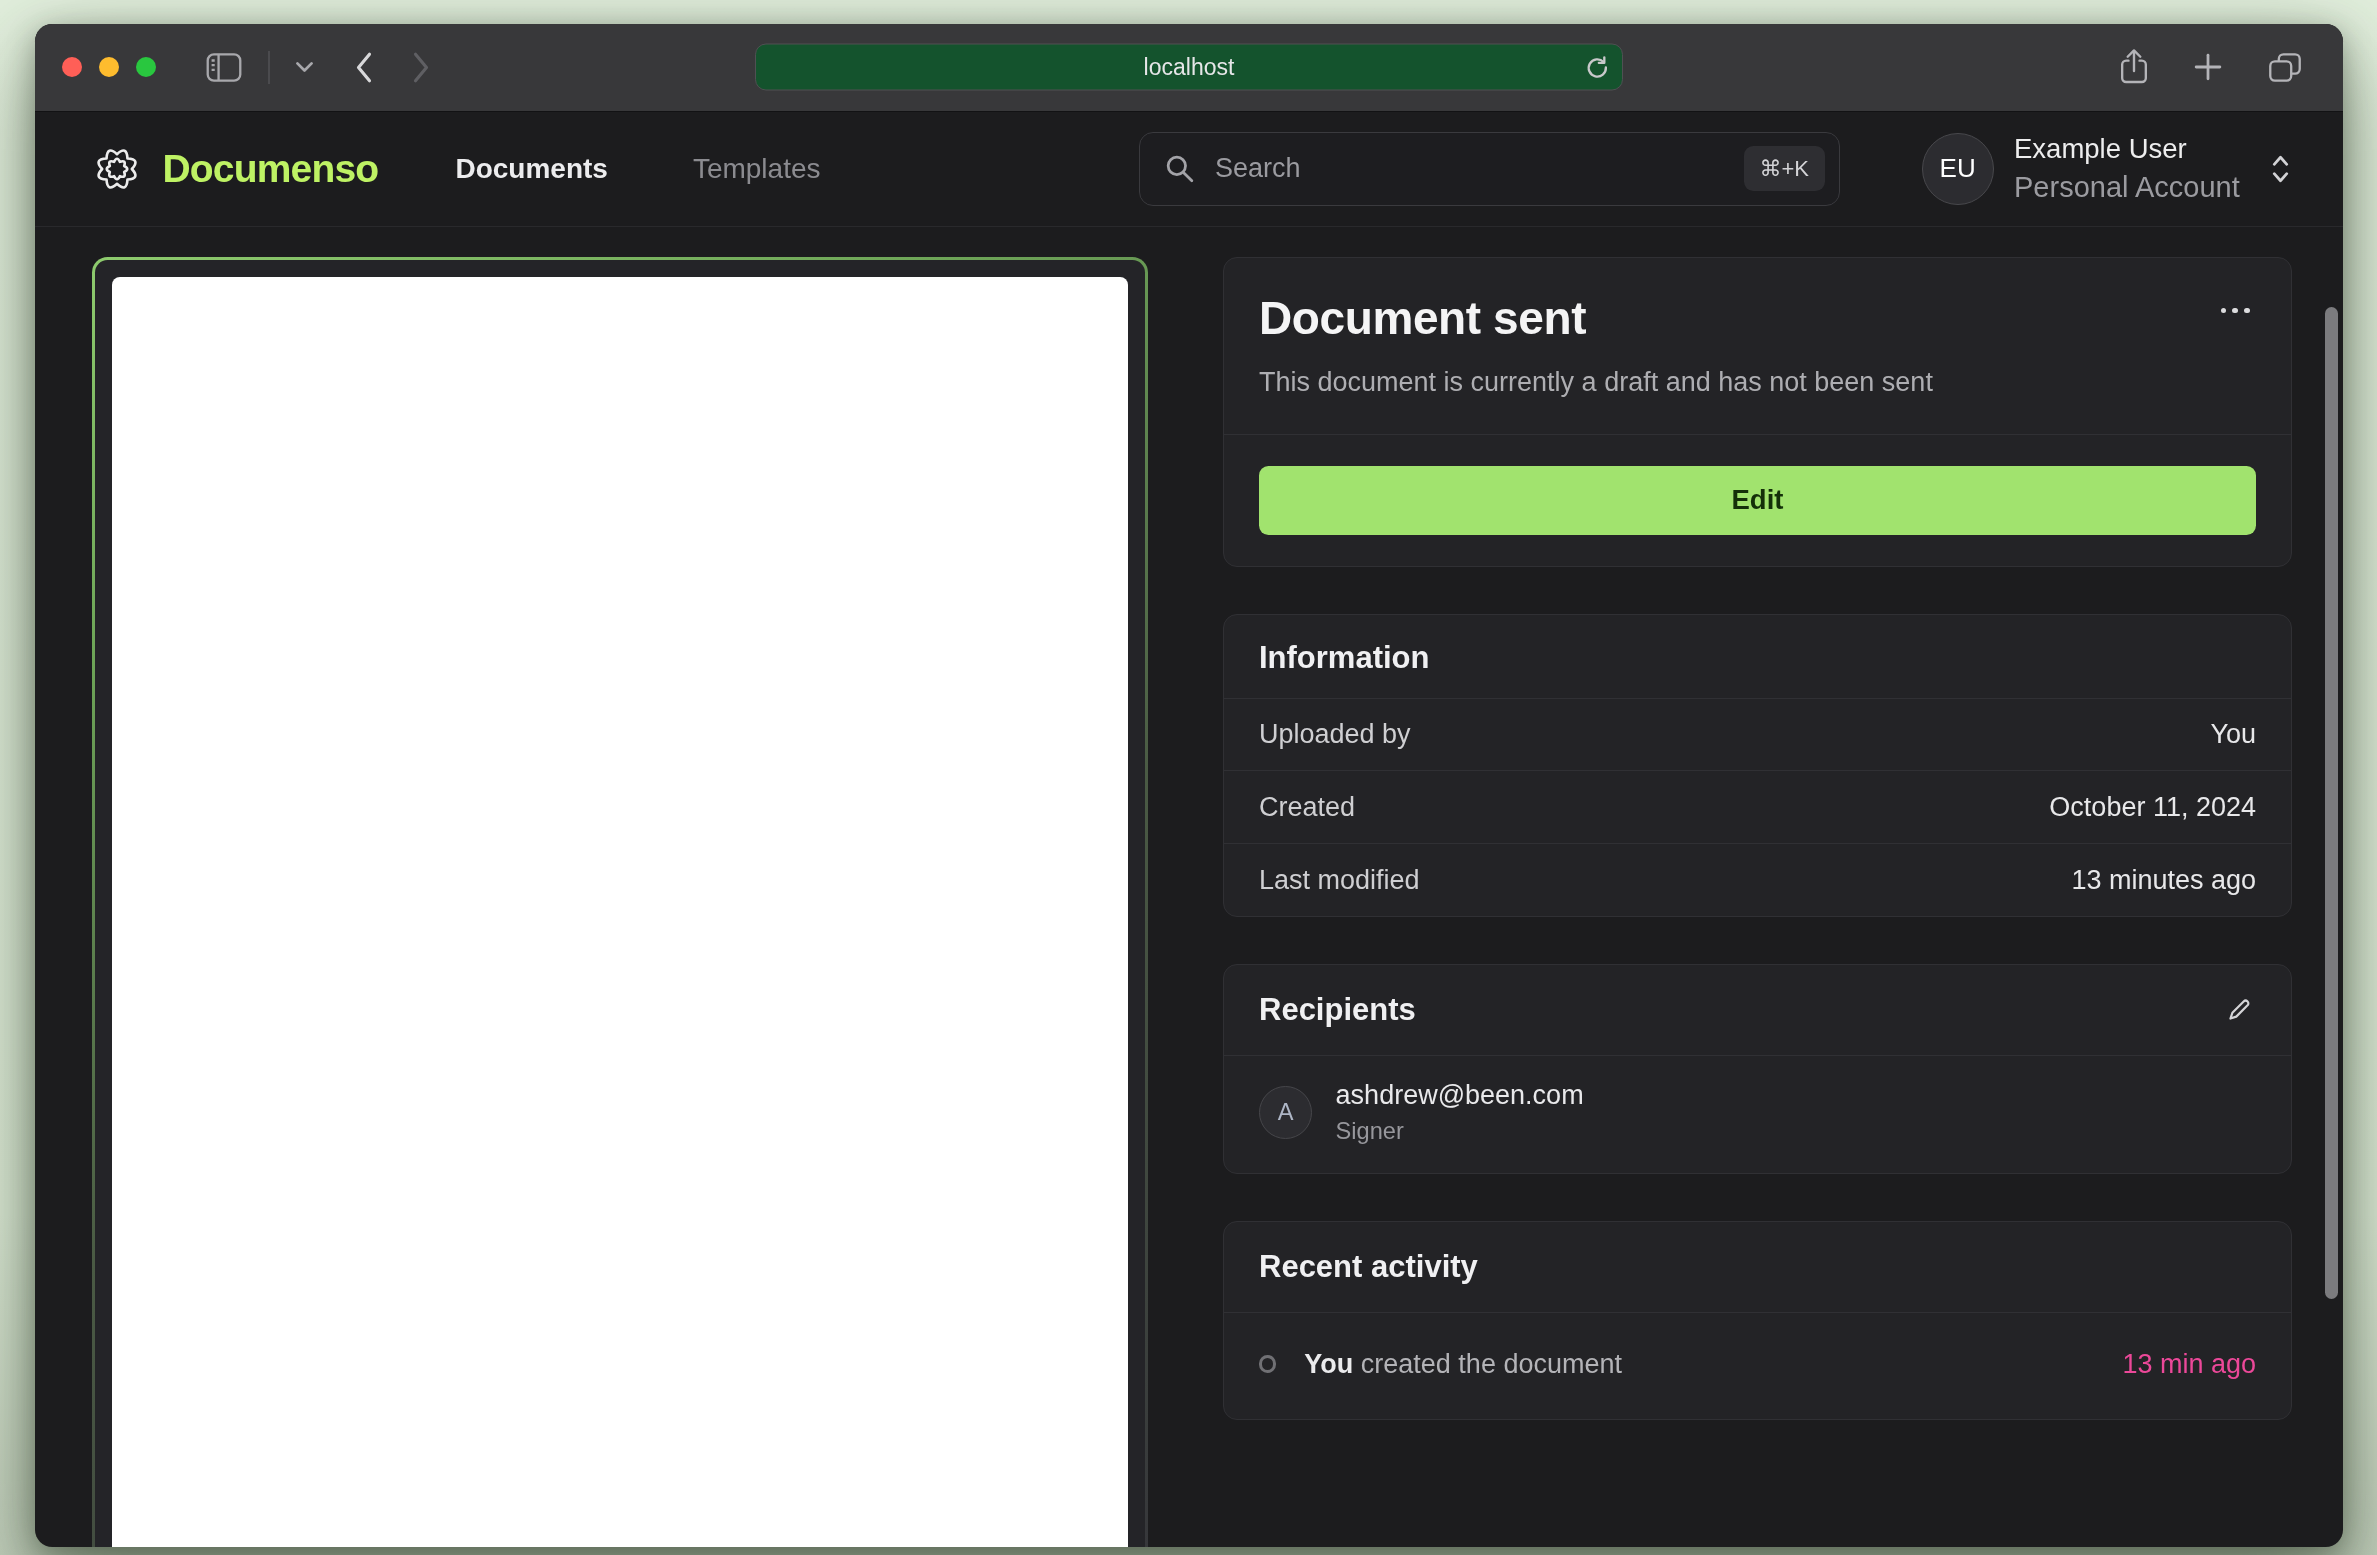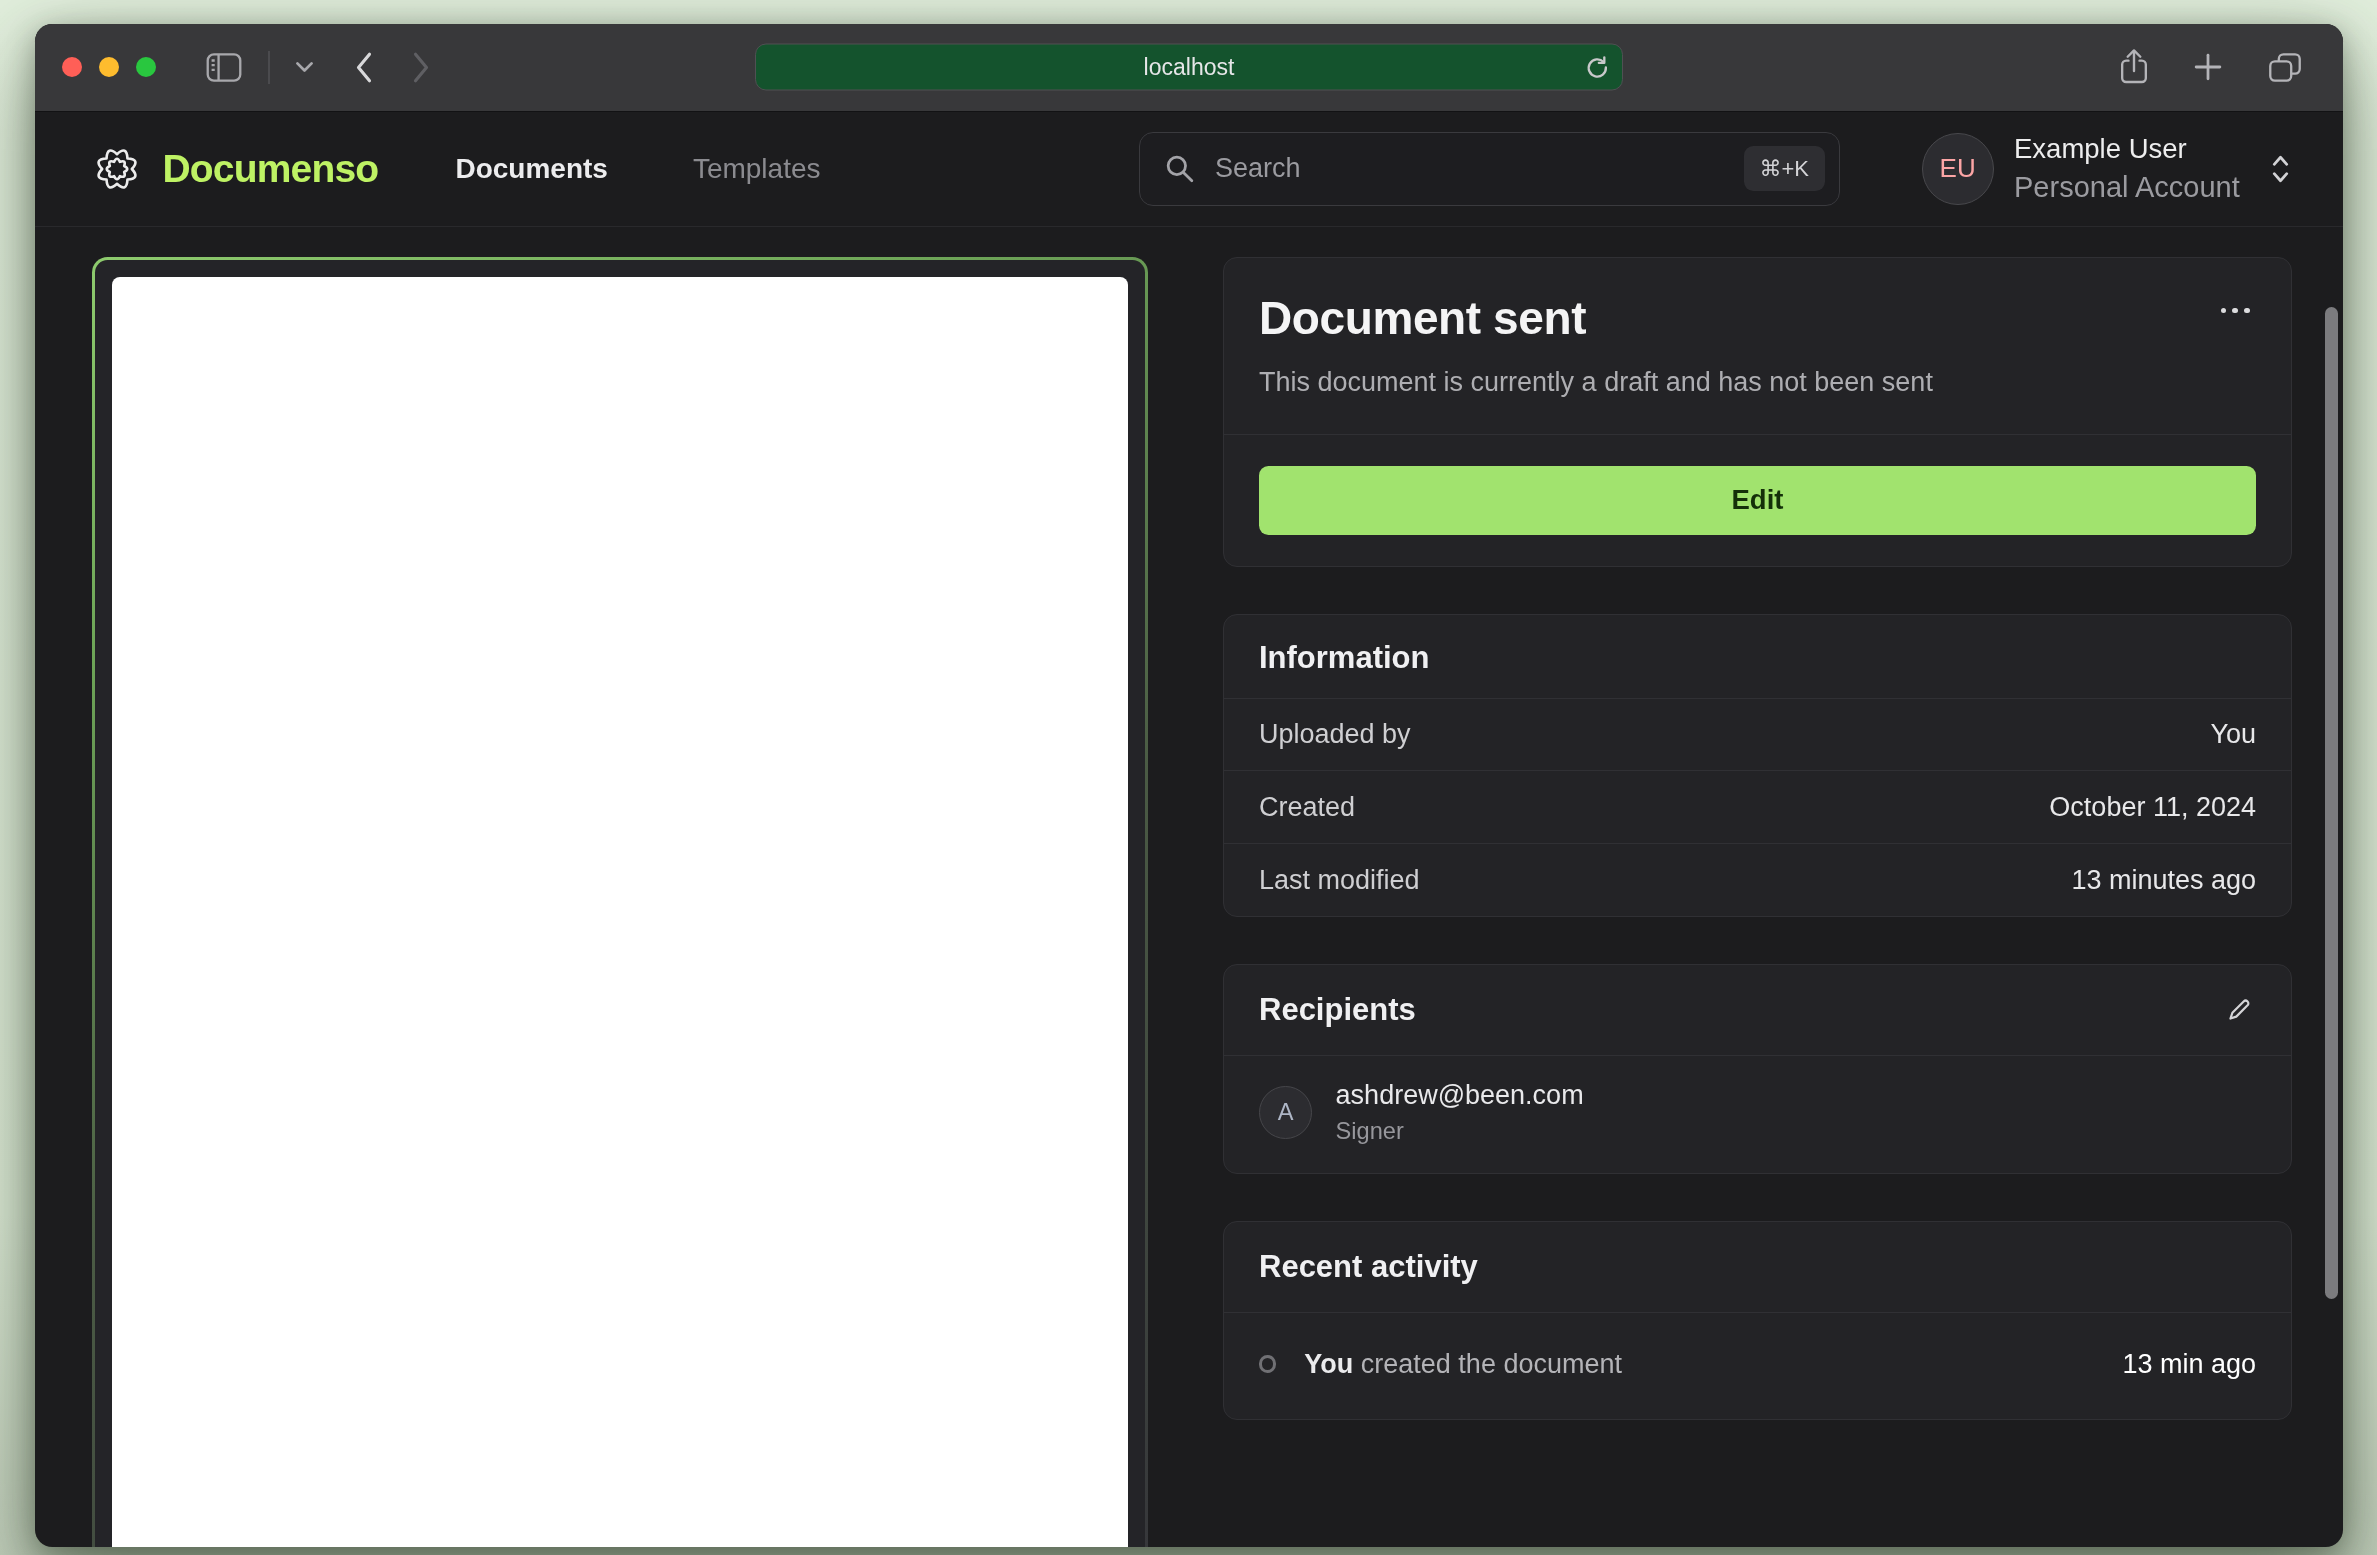--- a/index.html
+++ b/index.html
@@ -34,21 +34,21 @@
   .nav{display:flex;gap:85px;margin-left:77px;font-size:28px;align-items:center;}
   .nav-item.active{color:#ececee;font-weight:600;}
   .nav-item.idle{color:#8b8b90;font-weight:500;}
   .search{margin-left:auto;width:701px;height:74px;border:1.6px solid #3a3a3e;border-radius:14px;
     background:#1d1d20;display:flex;align-items:center;padding:0 14px 0 25px;}
   .search-text{color:#9b9ba0;font-size:27px;margin-left:20.4px;}
   .kbd{margin-left:auto;background:#2e2e32;color:#d3d3d6;border-radius:9.4px;
     font-size:22px;padding:9.4px 15.7px;}
   .user{margin-left:82px;display:flex;align-items:center;gap:20.4px;}
   .avatar{width:72px;height:72px;border-radius:50%;background:#2c2c30;border:1.6px solid #48484c;
-    color:#fca5a5;display:flex;align-items:center;justify-content:center;font-size:26px;font-weight:500;}
+    color:#ffffff;display:flex;align-items:center;justify-content:center;font-size:26px;font-weight:500;}
   .user-text{display:flex;flex-direction:column;gap:6.3px;}
   .user-name{font-size:27.5px;color:#ededee;}
   .user-sub{font-size:29px;color:#9b9ba0;}
   .user-caret{margin-left:7.9px;display:flex;}
 
   
   .main{position:relative;height:1320px;display:flex;gap:75px;
     padding:30px 50px 0 57px;overflow:hidden;}
   .preview-frame{flex:none;width:1056px;height:calc(100% + 47px);border-radius:15.7px;padding:3.1px;
     background:linear-gradient(155deg,#8ecb6e 0%,#6da457 22%,#4a5a44 55%,#35353a 100%);}
@@ -81,21 +81,21 @@
     color:#aeb6c6;font-size:23.6px;display:flex;align-items:center;justify-content:center;}
   .r-lines{display:flex;flex-direction:column;gap:7px;}
   .r-email{font-size:27px;color:#e9e9eb;}
   .r-role{font-size:23.6px;color:#97979c;}
 
   .act-head{padding:27px 35px;}
   .act-body{padding:36px 35px 39px;display:flex;align-items:center;}
   .act-ring{flex:none;width:17.3px;height:17.3px;border-radius:50%;border:3.1px solid #707074;}
   .act-text{margin-left:28px;font-size:27px;color:#b3b3b7;}
   .act-text .actor{color:#ebebed;font-weight:700;}
-  .act-time{margin-left:auto;font-size:27px;color:#ffffff;}
+  .act-time{margin-left:auto;font-size:27px;color:#ec4899;}
 
   .scroll-thumb{position:absolute;right:5.5px;top:283px;width:12.6px;height:992px;
     border-radius:7px;background:#7b7b7e;}
   svg{display:block;}
 </style>
 </head>
 <body>
 
 <div class="desktop">
   <div class="window">

